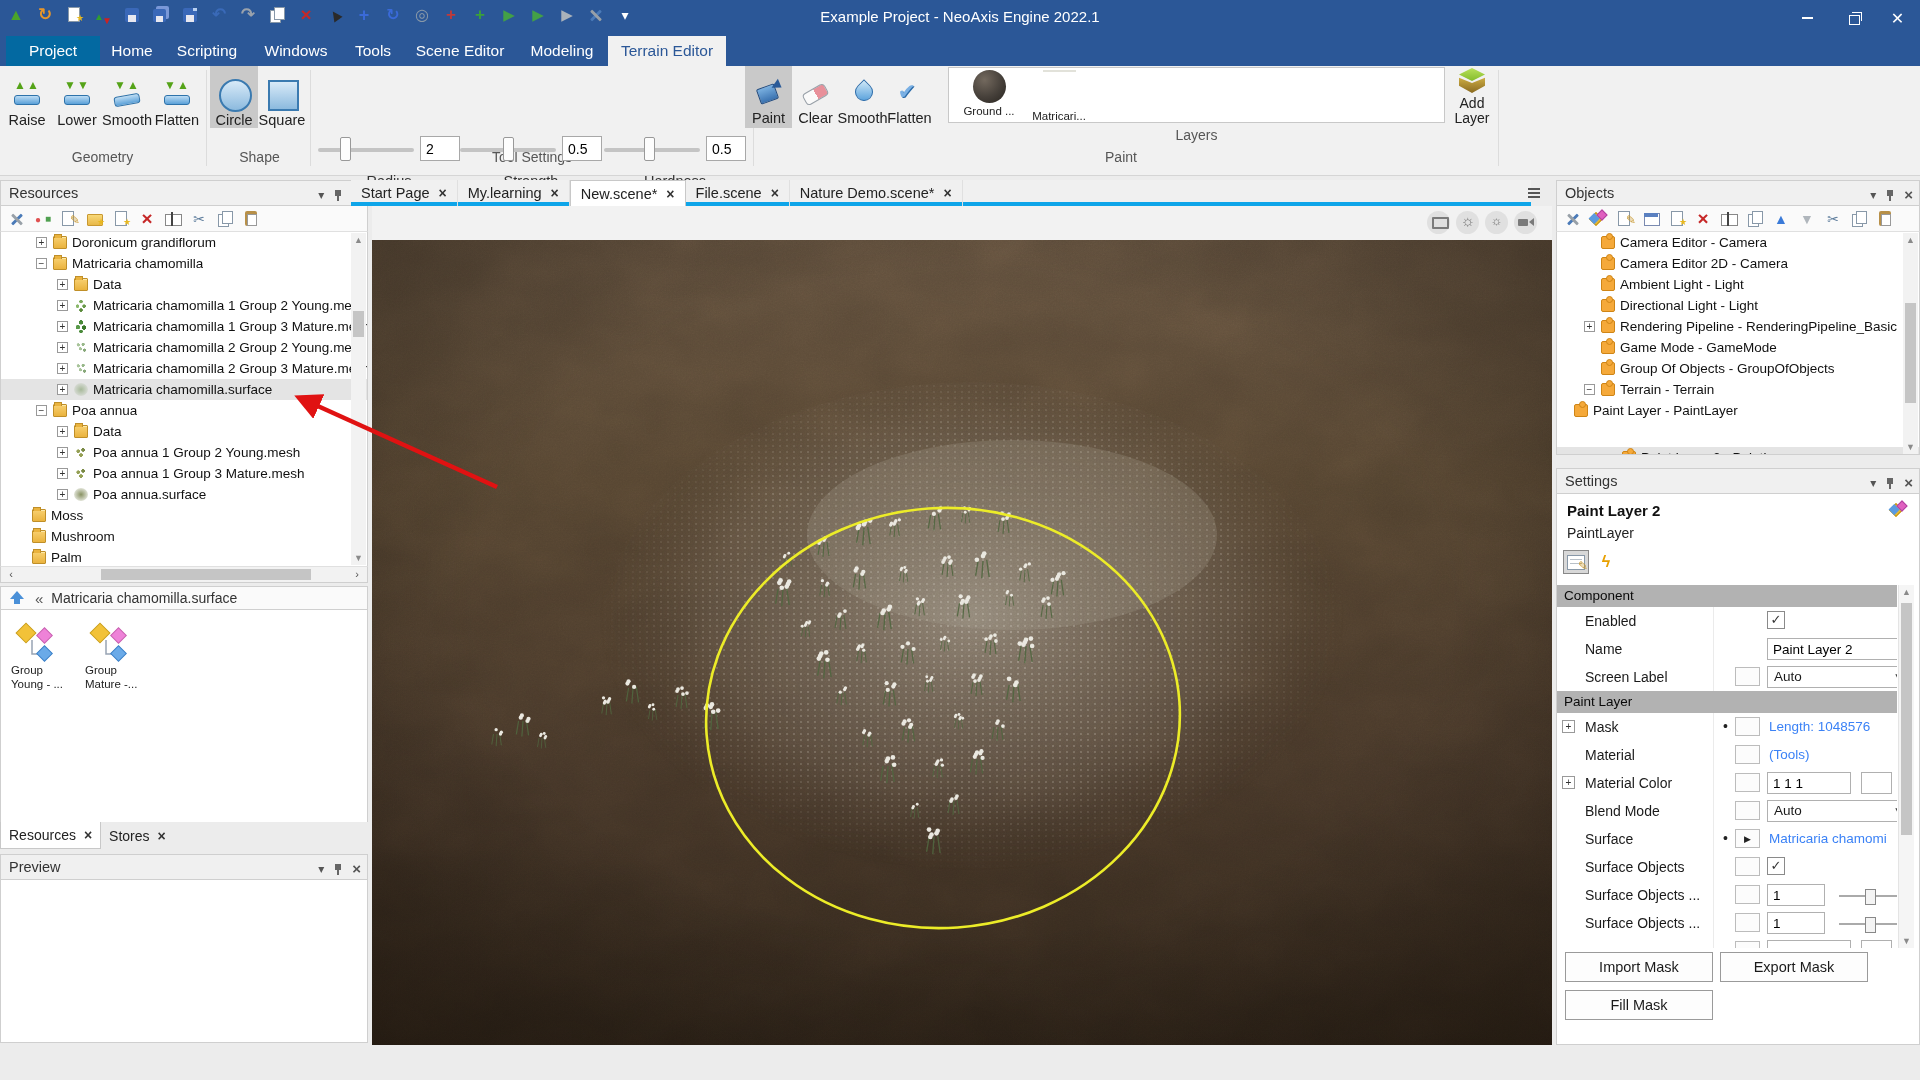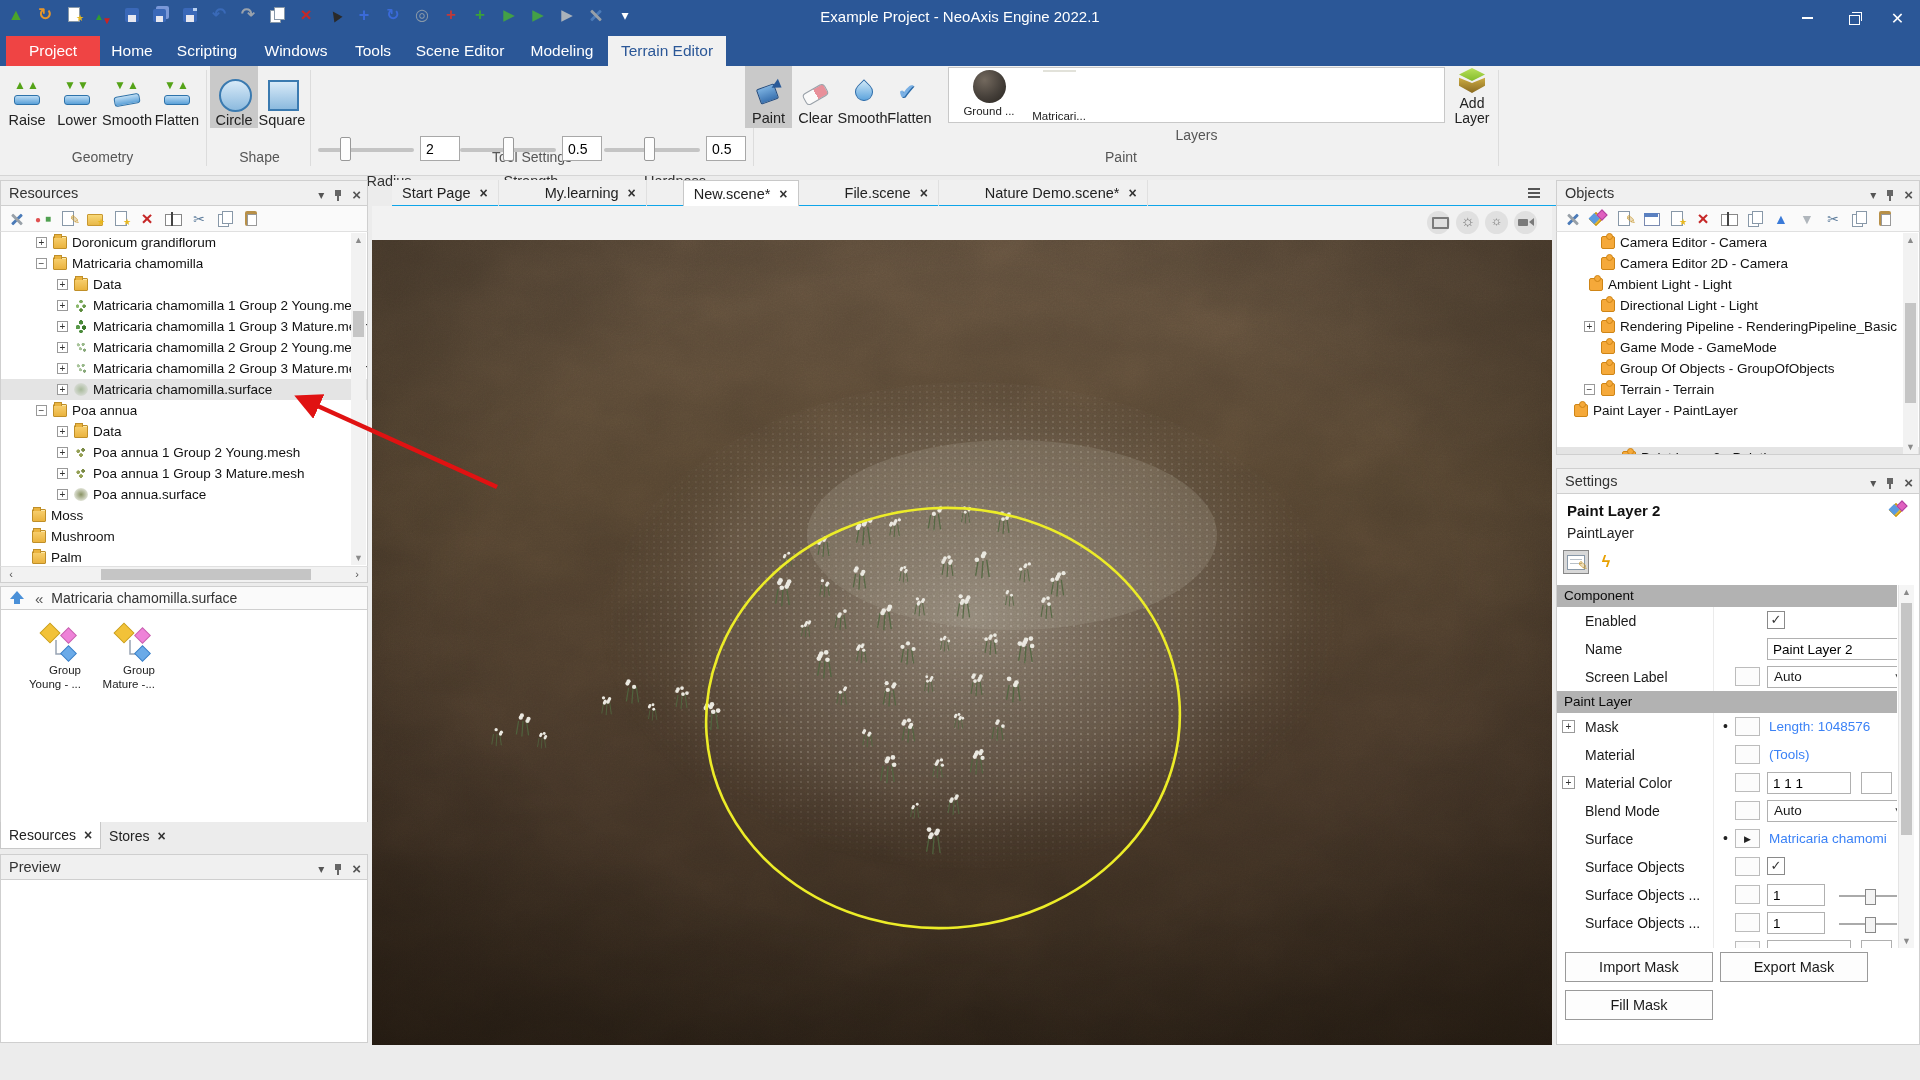--- a/index.html
+++ b/index.html
@@ -15,21 +15,21 @@
   .wbtn { width:45px; height:36px; display:flex; align-items:center; justify-content:center; color:#fff; }
   .wb-min::before { content:""; width:11px; height:2px; background:#fff; }
   .wb-rest { position:relative; }
   .wb-rest::before { content:""; position:absolute; width:9px; height:8px; border:1px solid #fff; left:19px; top:15px; }
   .wb-rest::after { content:""; position:absolute; width:9px; height:8px; border:1px solid #fff; border-bottom:none; border-left:none; left:22px; top:12px; }
   .wb-close { font-size:16px; font-weight:bold; }
 
   
   #menubar { position:absolute; left:0; top:36px; width:1920px; height:30px; background:#2b5797; }
   .rtab { position:absolute; top:0; height:30px; line-height:30px; text-align:center; color:#fff; font-size:15.5px; }
-  .rtab.accent { background:#ef4444; }
+  .rtab.accent { background:#0369a1; }
   .rtab.active { background:#f1f1f1; color:#2b5797; }
 
   
   #ribbon { position:absolute; left:0; top:66px; width:1920px; height:110px; background:#f1f1f1; border-bottom:1px solid #d5d5d5; }
   .rsep { position:absolute; top:4px; width:1px; height:96px; background:#dcdcdc; }
   .rg-label { position:absolute; top:83px; text-align:center; font-size:14px; color:#565656; }
   .bigbtn { display:flex; flex-direction:column; align-items:center; justify-content:flex-start; padding-top:12px; height:62px; }
   .bigbtn.sel { background:#c9c9c9; }
   .bb-label { font-size:14.5px; color:#222; margin-top:2px; white-space:nowrap; }
   #geo-buttons { position:absolute; left:2px; top:0; display:flex; }
@@ -165,38 +165,38 @@
   .hthumb { position:absolute; top:2px; height:11px; background:#c5c5c5; }
   .harrow { position:absolute; top:0; width:16px; height:15px; color:#555; font-size:11px; text-align:center; line-height:15px; }
 
   
   #res-breadcrumb { position:absolute; left:0; top:586px; width:368px; height:24px; background:#fafafa; border:1px solid #cfcfcf; display:flex; align-items:center; font-size:14px; color:#333; }
   .up-arrow { position:relative; width:16px; height:16px; margin-left:8px; flex:none; }
   .up-arrow::before { content:""; position:absolute; left:1px; top:1px; border-left:7px solid transparent; border-right:7px solid transparent; border-bottom:8px solid #4a90d8; }
   .up-arrow::after { content:""; position:absolute; left:5px; top:8px; width:6px; height:6px; background:#4a90d8; }
   .bc-chev { margin:0 8px 0 10px; color:#555; font-size:15px; }
   #res-browser { position:absolute; left:0; top:610px; width:368px; height:212px; background:#fff; border-left:1px solid #cfcfcf; border-right:1px solid #cfcfcf; }
-  .bitem { position:absolute; top:10px; width:70px; display:flex; flex-direction:column; align-items:flex-end; }
+  .bitem { position:absolute; top:10px; width:70px; display:flex; flex-direction:column; align-items:flex-start; }
   .bitem-label { font-size:11.5px; color:#222; line-height:13.5px; text-align:center; white-space:nowrap; }
 
   
   #res-docktabs { position:absolute; left:0; top:822px; width:368px; height:27px; background:#ececec; display:flex; }
   .dtab { height:27px; display:flex; align-items:center; padding:0 8px; font-size:14px; color:#222; gap:8px; }
   .dtab.active { background:#fff; border:1px solid #c8c8c8; border-top:none; }
   .tclose::before { content:"×"; font-size:14px; font-weight:bold; color:#333; }
 
   #preview-head { left:0; top:854px; width:368px; }
   #preview-body { position:absolute; left:0; top:880px; width:368px; height:163px; background:#fff; border:1px solid #cfcfcf; border-top:none; }
 
   #bottom-strip { position:absolute; left:0; top:1045px; width:1920px; height:35px; background:#ececec; border-top:1px solid #d8d8d8; }
   #output-tabs { position:absolute; left:0; top:0; height:30px; display:flex; background:#fff; padding-right:6px; }
   .otab { height:30px; line-height:28px; padding:0 14px; font-size:14.5px; color:#222; background:#fff; border-right:1px solid #e4e4e4; }
 
   
-  #scene-tabs { position:absolute; left:392px; top:180px; width:1180px; height:26px; background:#f0f0f0; border-bottom:1px solid #0ea5e9; display:flex;gap:36px; }
+  #scene-tabs { position:absolute; left:351px; top:180px; width:1180px; height:26px; background:#f0f0f0; border-bottom:4px solid #0ea5e9; display:flex; }
   .stab { height:26px; display:flex; align-items:center; padding:0 10px; font-size:14.5px; color:#222; gap:9px; border-right:1px solid #e0e0e0; }
   .stab.active { background:#fff; border:1px solid #c8c8c8; border-bottom:none; }
   .burger { position:absolute; right:10px; top:8px; width:12px; height:10px; }
   .burger::before { content:""; position:absolute; left:0; top:0; width:12px; height:2px; background:#555; box-shadow:0 4px 0 #555,0 8px 0 #555; }
   #vp-strip { position:absolute; left:372px; top:206px; width:1180px; height:34px; background:#f2f2f2; }
   .vb { position:absolute; top:5px; width:23px; height:23px; border-radius:50%; background:#e0e0e0; }
   .vb-display::before { content:""; position:absolute; left:5px; top:6px; width:13px; height:8px; border:2px solid #7a7a7a; border-radius:1px; }
   .vb-display::after { content:""; position:absolute; left:8px; top:16px; width:7px; height:2px; background:#7a7a7a; }
   .vb-sun::before { content:"☼"; position:absolute; left:0; top:1px; width:23px; text-align:center; font-size:16px; color:#7a7a7a; }
   .vb-sun-small::before { content:"☼"; position:absolute; left:0; top:2px; width:23px; text-align:center; font-size:13px; color:#7a7a7a; }
@@ -1030,21 +1030,21 @@
       <div class="trow" style="top: 0px; padding-left: 27px;">
         <span class="texp none"></span>
         <span class="ti ti-puzzle"></span>
         <span class="tlabel">Camera Editor - Camera</span>
       </div>
       <div class="trow" style="top: 21px; padding-left: 27px;">
         <span class="texp none"></span>
         <span class="ti ti-puzzle"></span>
         <span class="tlabel">Camera Editor 2D - Camera</span>
       </div>
-      <div class="trow" style="top: 42px; padding-left: 15px;">
+      <div class="trow" style="top: 42px; padding-left: 27px;">
         <span class="texp none"></span>
         <span class="ti ti-puzzle"></span>
         <span class="tlabel">Ambient Light - Light</span>
       </div>
       <div class="trow" style="top: 63px; padding-left: 27px;">
         <span class="texp none"></span>
         <span class="ti ti-puzzle"></span>
         <span class="tlabel">Directional Light - Light</span>
       </div>
       <div class="trow" style="top: 84px; padding-left: 27px;">

